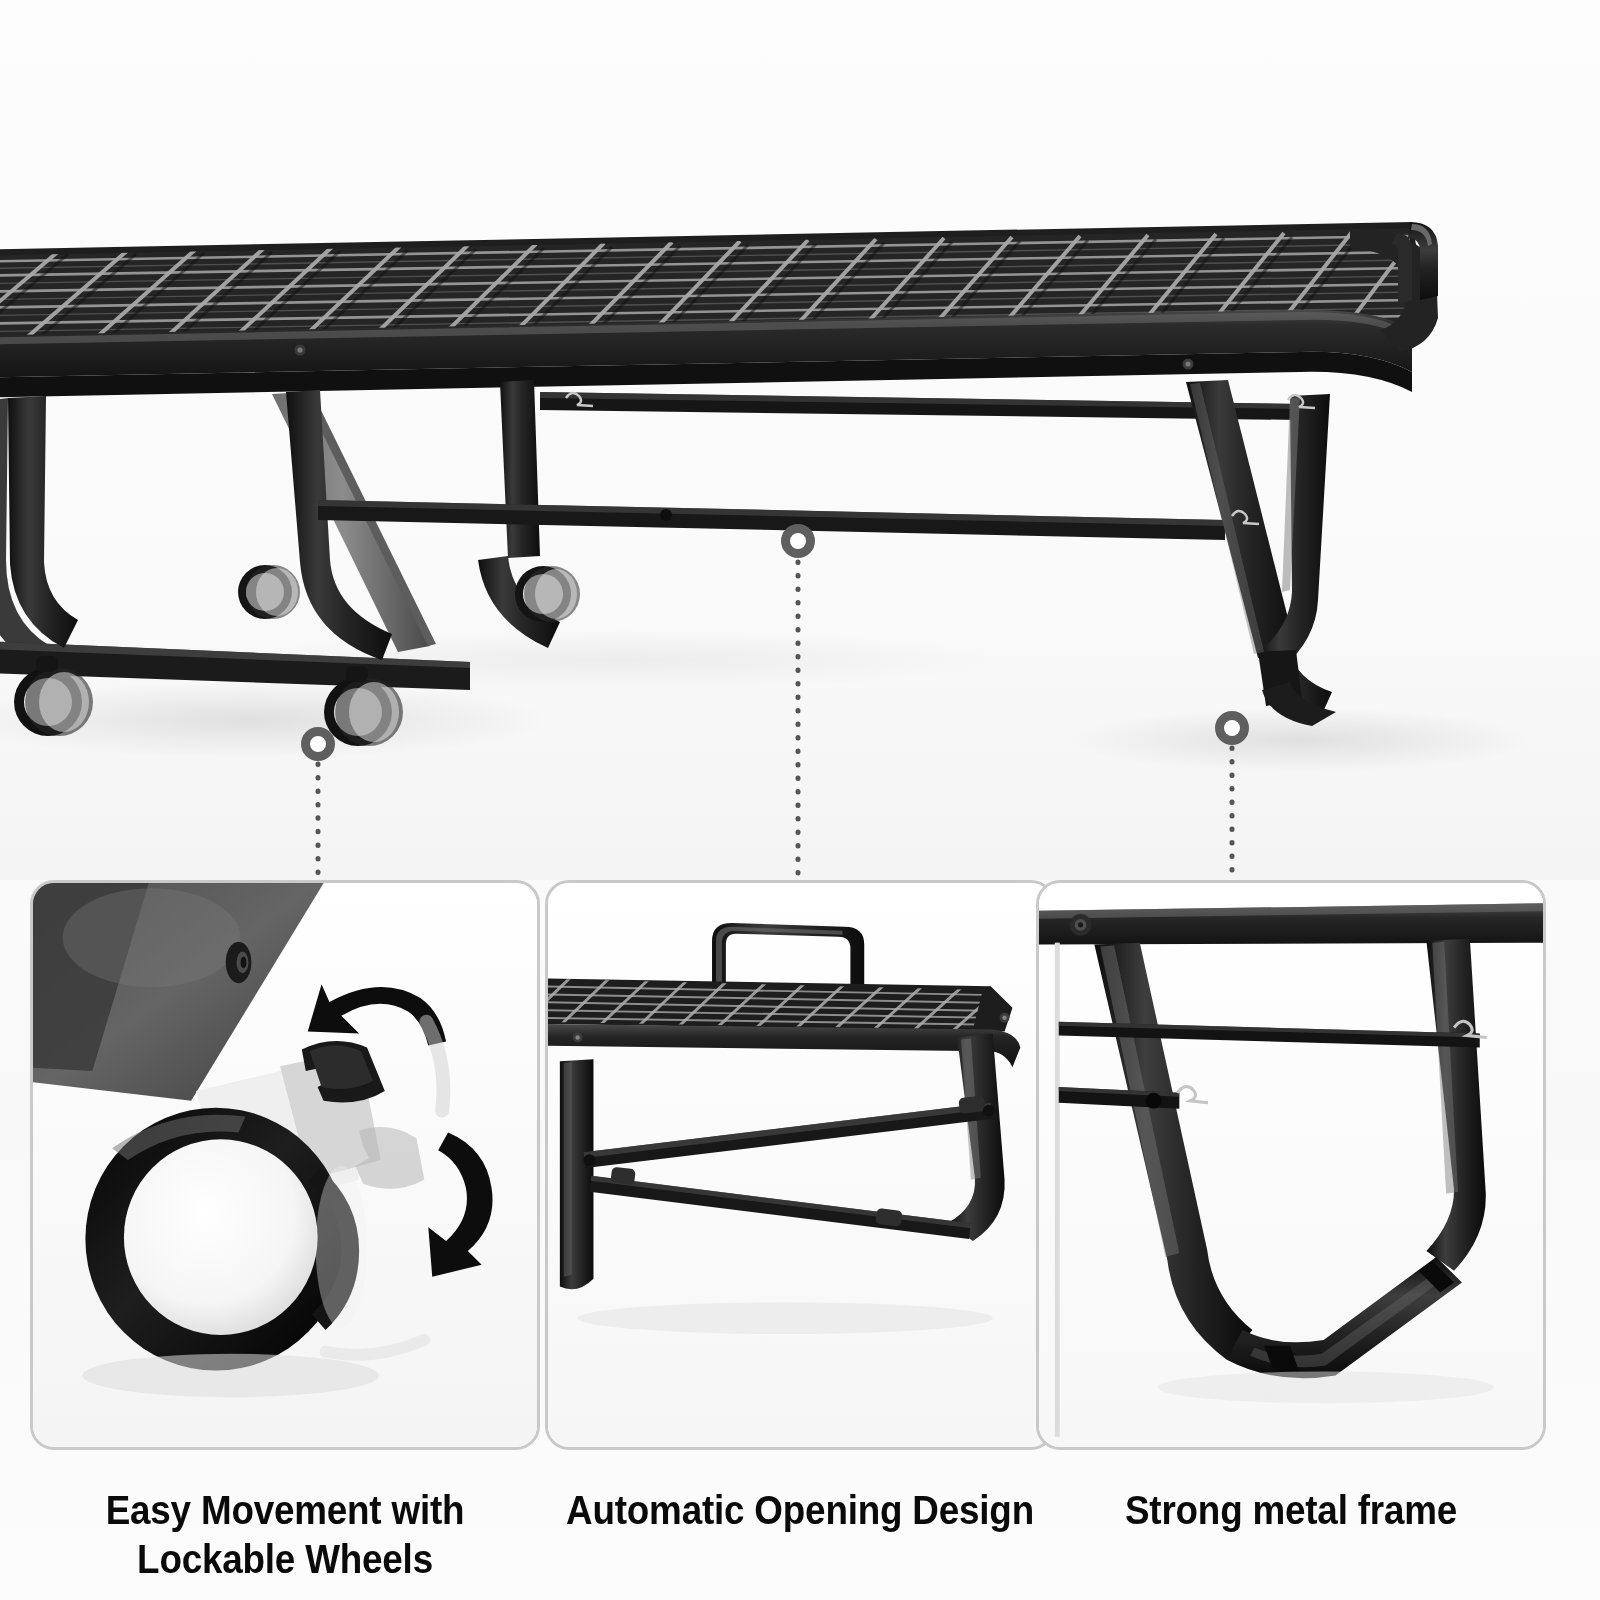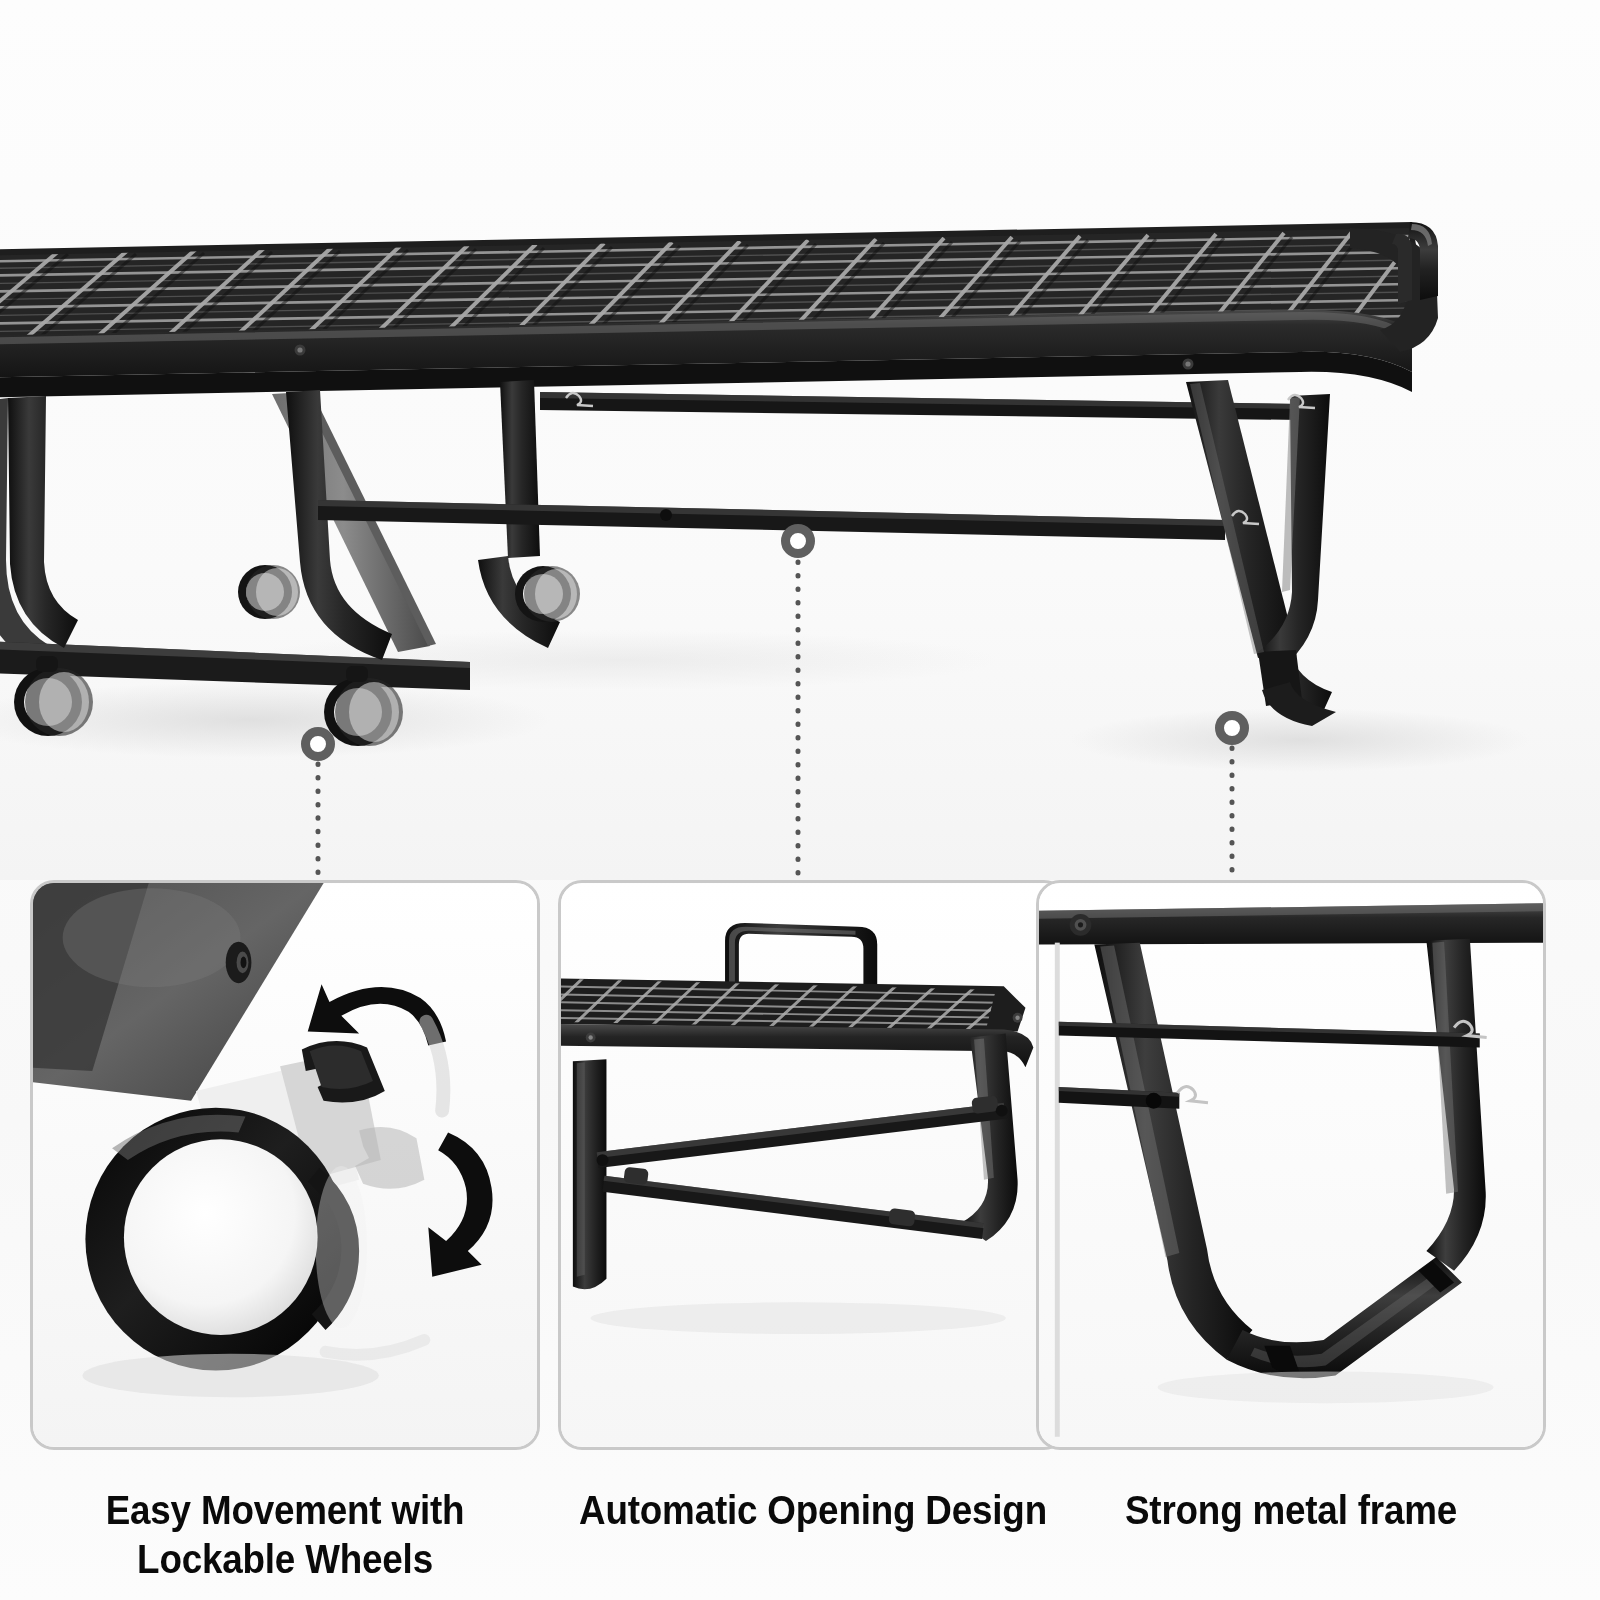--- a/index.html
+++ b/index.html
@@ -397,21 +397,21 @@
 
           <ellipse cx="200" cy="498" rx="150" ry="22" fill="#dddddd" opacity="0.55"></ellipse>
         </svg>
       </div>
       <div class="caption">
         <div>Easy Movement with</div>
         <div>Lockable Wheels</div>
       </div>
     </div>
 
-    <div class="card-col" style="left:558px;">
+    <div class="card-col" style="left:545px;">
       <div class="card">
         <svg viewBox="0 0 510 570" xmlns="http://www.w3.org/2000/svg">
           <defs>
             <linearGradient id="c2bg" x1="0" y1="0" x2="0" y2="1">
               <stop offset="0%" stop-color="#ffffff"></stop>
               <stop offset="100%" stop-color="#f6f6f6"></stop>
             </linearGradient>
             <linearGradient id="c2rail" x1="0" y1="0" x2="0" y2="1">
               <stop offset="0%" stop-color="#4c4c4c"></stop>
               <stop offset="30%" stop-color="#242424"></stop>

